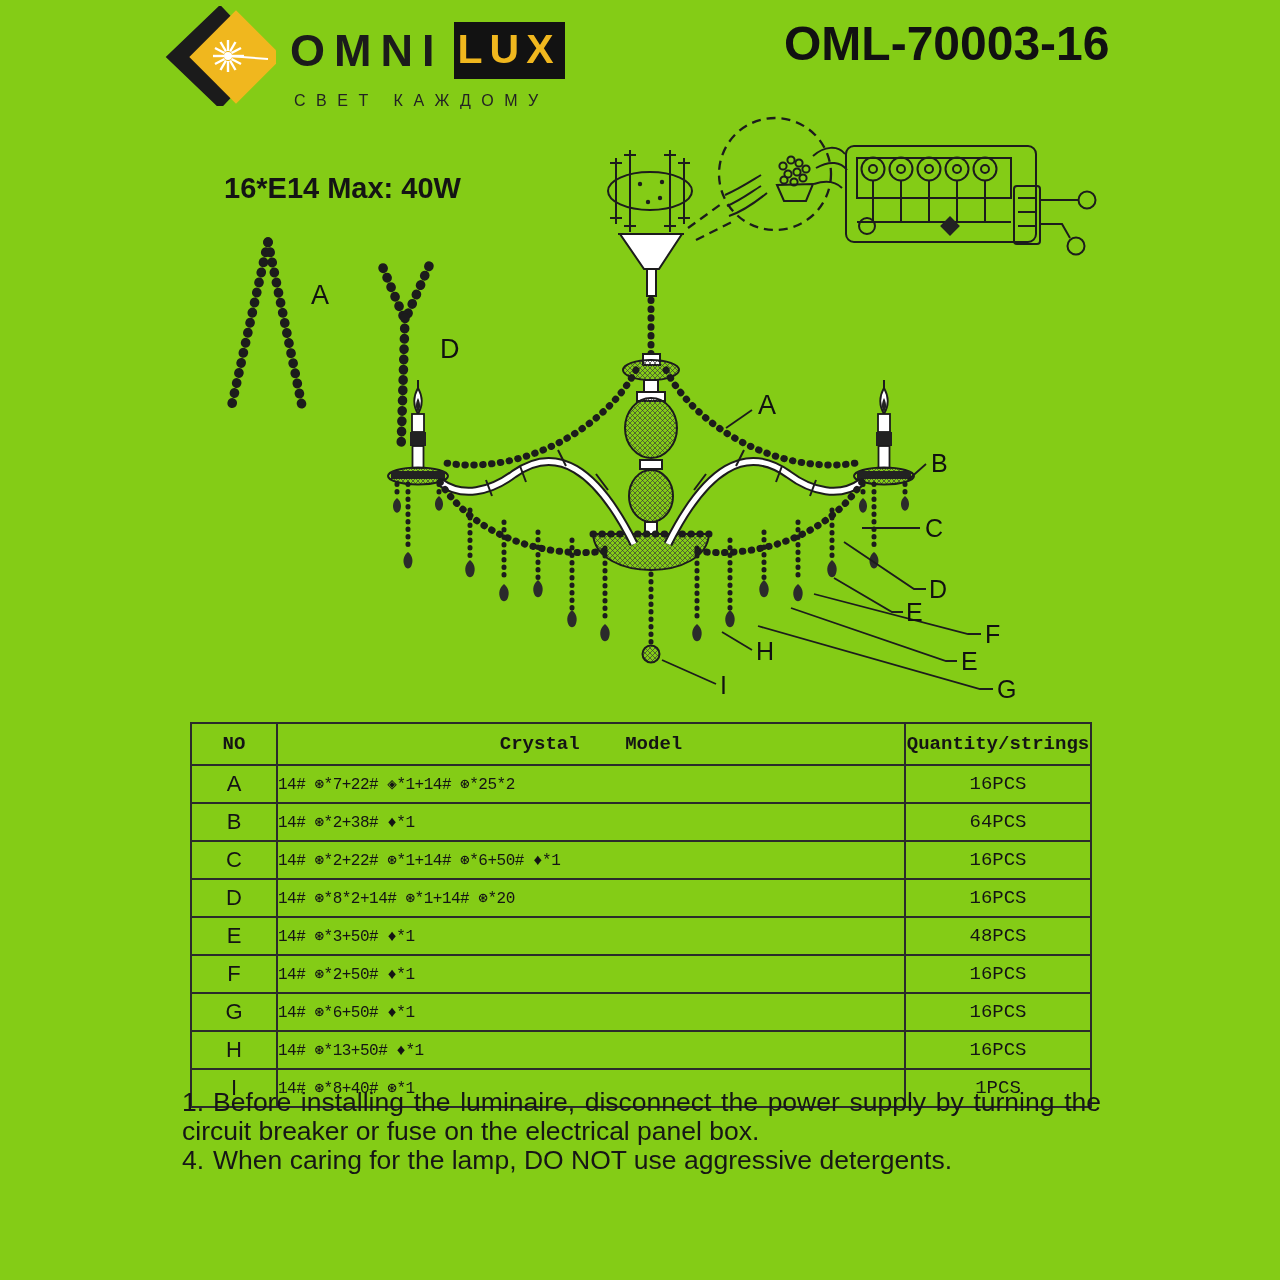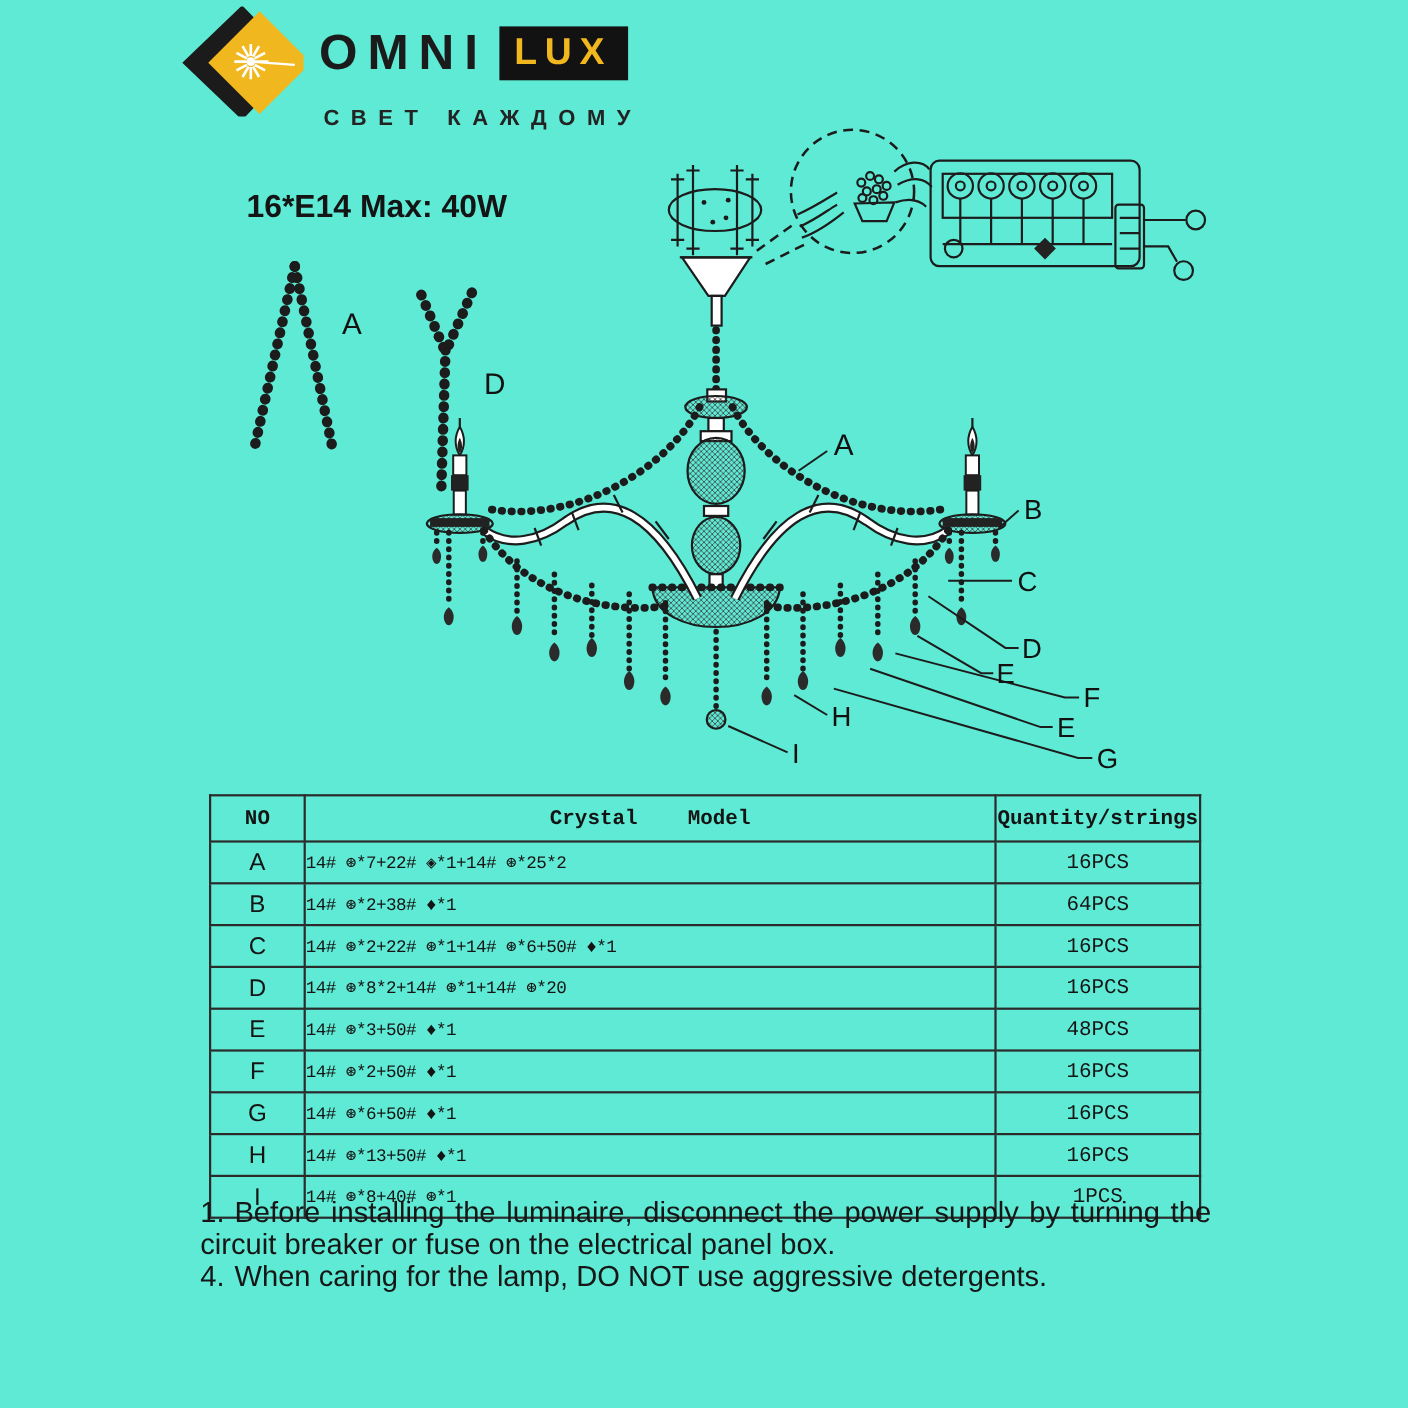--- a/index.html
+++ b/index.html
@@ -1,27 +1,27 @@
 <!DOCTYPE html>
 <html><head>
 <meta charset="utf-8">
 <style>
   html,body{margin:0;padding:0;background:#fff;}
-  .page{position:relative;width:1280px;height:1280px;background:#5eead4;overflow:hidden;
+  .page{position:relative;width:1280px;height:1280px;background:#84cc16;overflow:hidden;
         font-family:"Liberation Sans",sans-serif;color:#1b1b1b;}
 
   
   .brand{position:absolute;left:164px;top:6px;display:flex;align-items:flex-start;}
   .brand-mark{width:112px;height:100px;flex:0 0 auto;}
   .brand-text{margin-left:14px;padding-top:16px;}
   .brand-row{display:flex;align-items:center;}
   .brand-omni{font-size:45px;font-weight:bold;letter-spacing:9px;color:#1b1b1b;}
-  .brand-lux{margin-left:10px;background:#121212;color:#F0B71E;font-size:34px;font-weight:bold;
-             letter-spacing:7px;padding:4px 14px 6px;}
-  .brand-tagline{margin-top:23px;font-size:20px;letter-spacing:10.5px;color:#232323;padding-left:4px;font-weight:bold;}
+  .brand-lux{margin-left:10px;background:#121212;color:#F0B71E;font-size:41px;font-weight:bold;
+             letter-spacing:7px;padding:4px 4px 6px;}
+  .brand-tagline{margin-top:13px;font-size:16px;letter-spacing:10.5px;color:#232323;padding-left:4px;}
   .model-number{position:absolute;left:784px;top:16px;font-size:48px;font-weight:bold;color:#111;}
 
   .spec{position:absolute;left:224px;top:172px;font-size:29px;font-weight:bold;color:#141414;}
 
   
   .diagram{position:absolute;left:170px;top:108px;width:940px;height:614px;}
   .ln{fill:none;stroke:#1c1c1c;stroke-width:2;}
   .lead{fill:none;stroke:#1c1c1c;stroke-width:1.8;}
   .bead{fill:none;stroke:#1c1c1c;stroke-width:7;stroke-linecap:round;stroke-dasharray:0.5 8.4;}
   .bead-l{fill:none;stroke:#1c1c1c;stroke-width:9.5;stroke-linecap:round;stroke-dasharray:0.5 9.8;}
@@ -84,20 +84,21 @@
       <circle cx="64" cy="50" r="4" fill="#ffffff"></circle>
     </svg>
     <div class="brand-text">
       <div class="brand-row">
         <span class="brand-omni">OMNI</span>
         <span class="brand-lux">LUX</span>
       </div>
       <div class="brand-tagline">СВЕТ КАЖДОМУ</div>
     </div>
   </div>
+  <div class="model-number">OML-70003-16</div>
 
   <div class="spec">16*E14 Max: 40W</div>
 
   <svg class="diagram" viewBox="170 110 940 614">
     <defs>
       <pattern id="xh" width="5" height="5" patternUnits="userSpaceOnUse">
         <path d="M0,0 L5,5 M5,0 L0,5" stroke="#3a3a3a" stroke-width="0.7" fill="none"></path>
       </pattern>
       <path id="drop" class="drop" d="M0,0 C4.5,3.5 6,9 3.6,14.5 C2,18.2 -2,18.2 -3.6,14.5 C-6,9 -4.5,3.5 0,0 Z"></path>
       <g id="candle">

